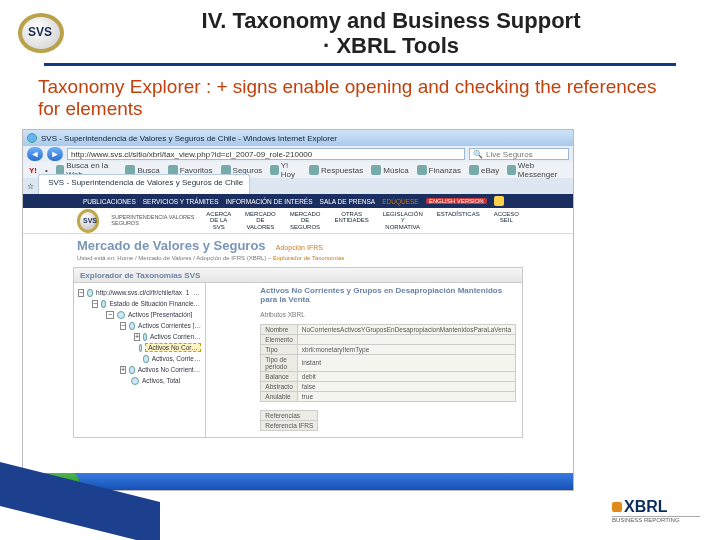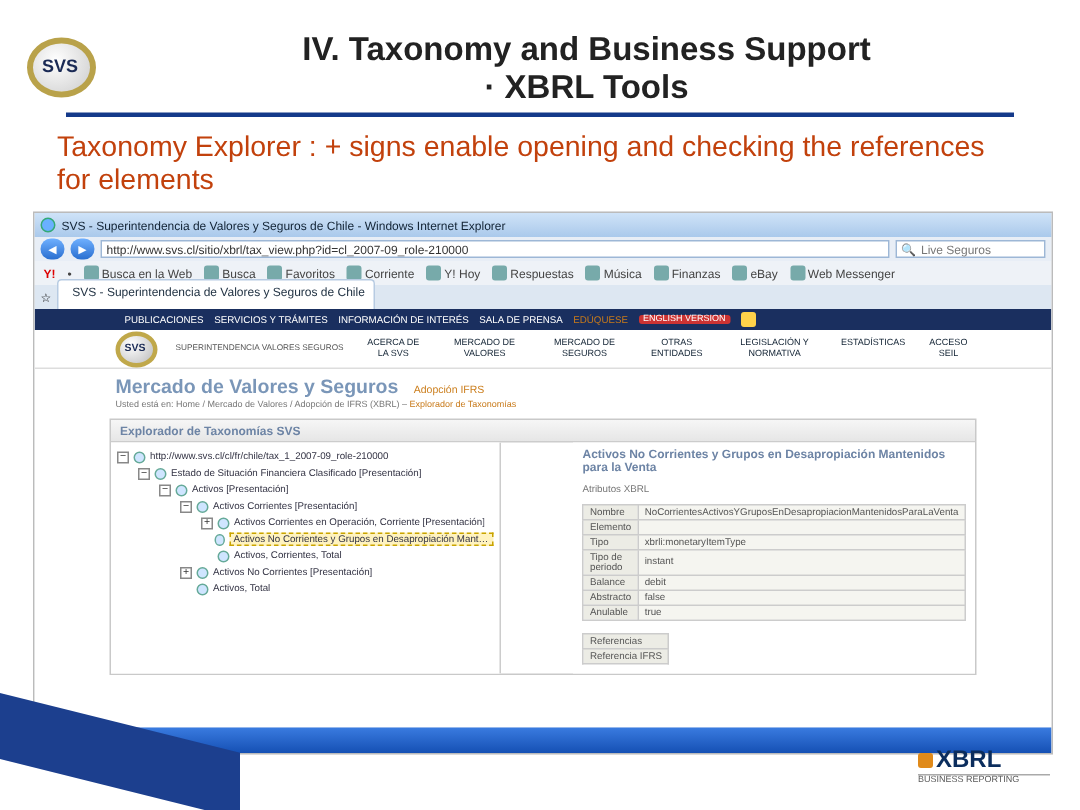--- a/index.html
+++ b/index.html
@@ -1,26 +1,26 @@
 <!DOCTYPE html>
 <html><head>
 <meta charset="utf-8">
 <style>
   * { box-sizing: border-box; margin: 0; padding: 0; }
   html, body { width: 720px; height: 540px; font-family: Arial, sans-serif; background: #fff; overflow: hidden; }
   .slide { width: 720px; height: 540px; position: relative; }
-  .header { display: flex; align-items: center; padding: 20px 18px 2px 14px; }
+  .header { display: flex; align-items: center; padding: 8px 18px 2px 14px; }
   .logo { width: 54px; height: 42px; margin-right: 12px; display:flex; align-items:center; justify-content:center; }
   .logo-ring { width:46px; height:40px; border-radius:50%; border:4px solid #b9a24a; background:radial-gradient(circle at 40% 35%,#fff,#ccc); position:relative; }
   .logo-ring::after { content:"SVS"; position:absolute; top:8px; left:6px; font-size:12px; font-weight:bold; color:#1a2a55; }
   .title { flex:1; text-align:center; }
   .title h1 { font-size:22px; font-weight:bold; color:#222; line-height:1.15; }
   .underline { height:3px; background:#143a8a; margin: 2px 44px 6px 44px; }
   .subtitle { font-size:19px; color:#c2410c; padding: 4px 38px 8px 38px; line-height:1.2; }
-  .screenshot { margin: 0 22px; width: 680px; height: 362px; border:1px solid #bbb; background:#f3f4f5; position:relative; font-size:8px; overflow:hidden; }
+  .screenshot { margin: 0 22px; width: 552px; height: 362px; border:1px solid #bbb; background:#f3f4f5; position:relative; font-size:8px; overflow:hidden; }
   .ie-title { height:16px; background:linear-gradient(#cfe3f8,#aac9eb); display:flex; align-items:center; padding:0 4px; gap:4px; }
   .ie-title .fav { width:10px;height:10px;border-radius:50%;background:#6ab0ff;border:1px solid #3a7; }
   .ie-title .txt { color:#123; }
   .ie-addr { height:16px; background:#e8eef6; display:flex; align-items:center; gap:4px; padding:0 4px; }
   .navbtn { width:16px; height:14px; border-radius:7px; background:linear-gradient(#6fb0ff,#2a6fd0); color:#fff; display:flex; align-items:center; justify-content:center; font-size:9px; }
   .url { flex:1; height:12px; background:#fff; border:1px solid #9db7d6; padding:0 3px; display:flex; align-items:center; color:#333; overflow:hidden; white-space:nowrap; }
   .searchbox { width:100px; height:12px; background:#fff; border:1px solid #9db7d6; display:flex; align-items:center; color:#777; gap:3px; padding:0 3px; }
   .toolbar { height:16px; background:#eef2f7; display:flex; align-items:center; gap:8px; padding:0 6px; color:#444; }
   .toolbar .y { color:#d00; font-weight:bold; }
   .toolbar .itm { display:flex; align-items:center; gap:2px; }
@@ -115,21 +115,21 @@
       <span class="itm">
           <span class="ico"></span>
           <span>Busca</span>
         </span>
       <span class="itm">
           <span class="ico"></span>
           <span>Favoritos</span>
         </span>
       <span class="itm">
           <span class="ico"></span>
-          <span>Corriente</span>
+          <span>Seguros</span>
         </span>
       <span class="itm">
           <span class="ico"></span>
           <span>Y! Hoy</span>
         </span>
       <span class="itm">
           <span class="ico"></span>
           <span>Respuestas</span>
         </span>
       <span class="itm">

